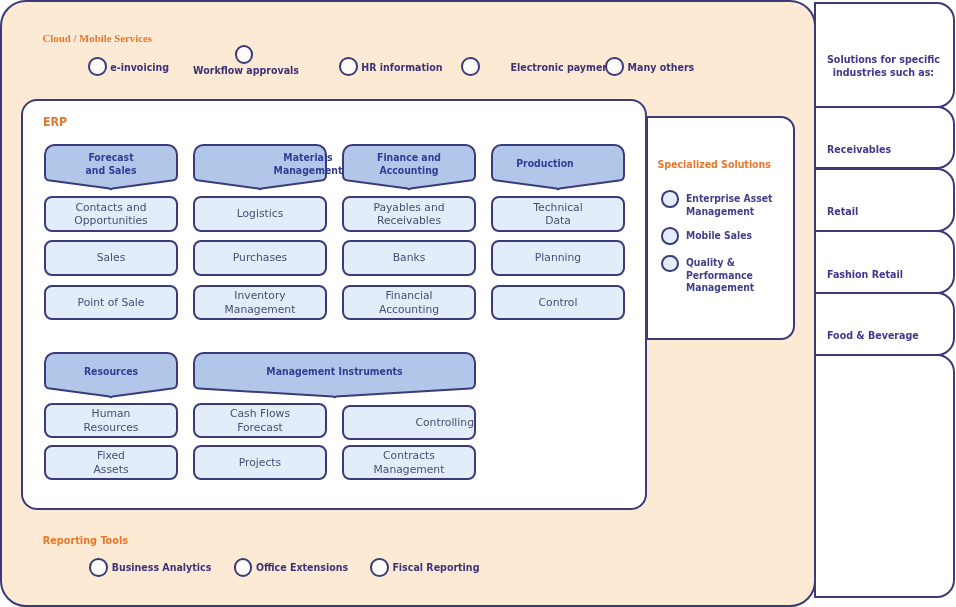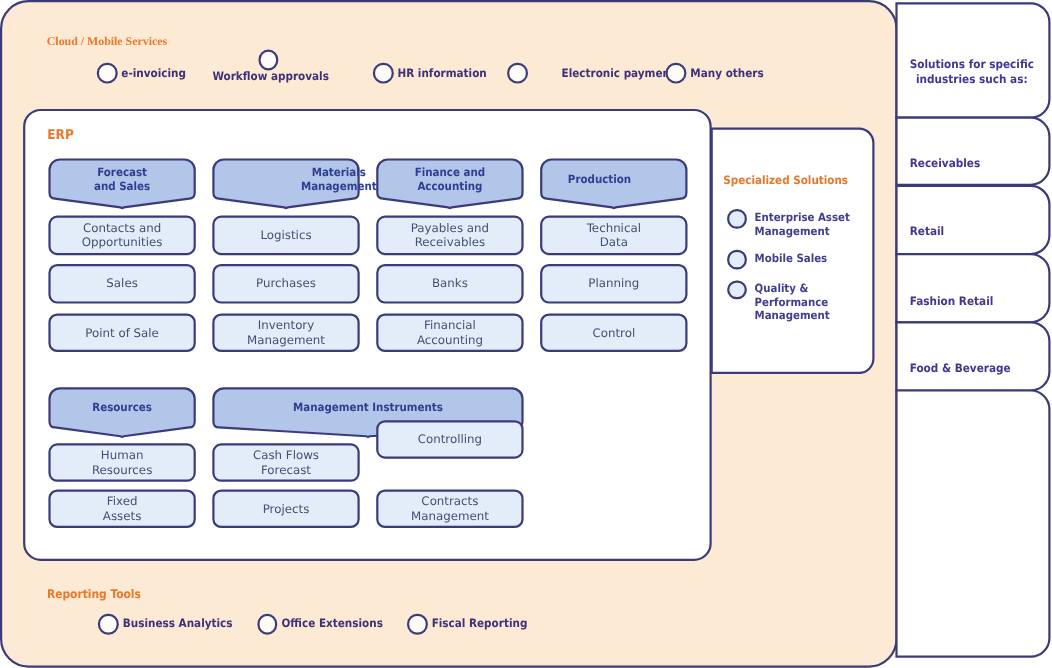--- a/index.html
+++ b/index.html
@@ -204,21 +204,21 @@
       <span>Human</span><br>
       <span>Resources</span>
     </div>
   </div>
   <div class="itembox" style="left:193px;top:403.0px;width:134px;height:34.5px;">
     <div class="itxt">
       <span>Cash Flows</span><br>
       <span>Forecast</span>
     </div>
   </div>
-  <div class="itembox" style="left:342px;top:382px;width:134px;height:34.5px;">
+  <div class="itembox" style="left:342px;top:405px;width:134px;height:34.5px;justify-content:flex-end;">
     <div class="itxt">
       <span>Controlling</span>
     </div>
   </div>
   <div class="itembox" style="left:44px;top:445.0px;width:134px;height:34.5px;">
     <div class="itxt">
       <span>Fixed</span><br>
       <span>Assets</span>
     </div>
   </div>

